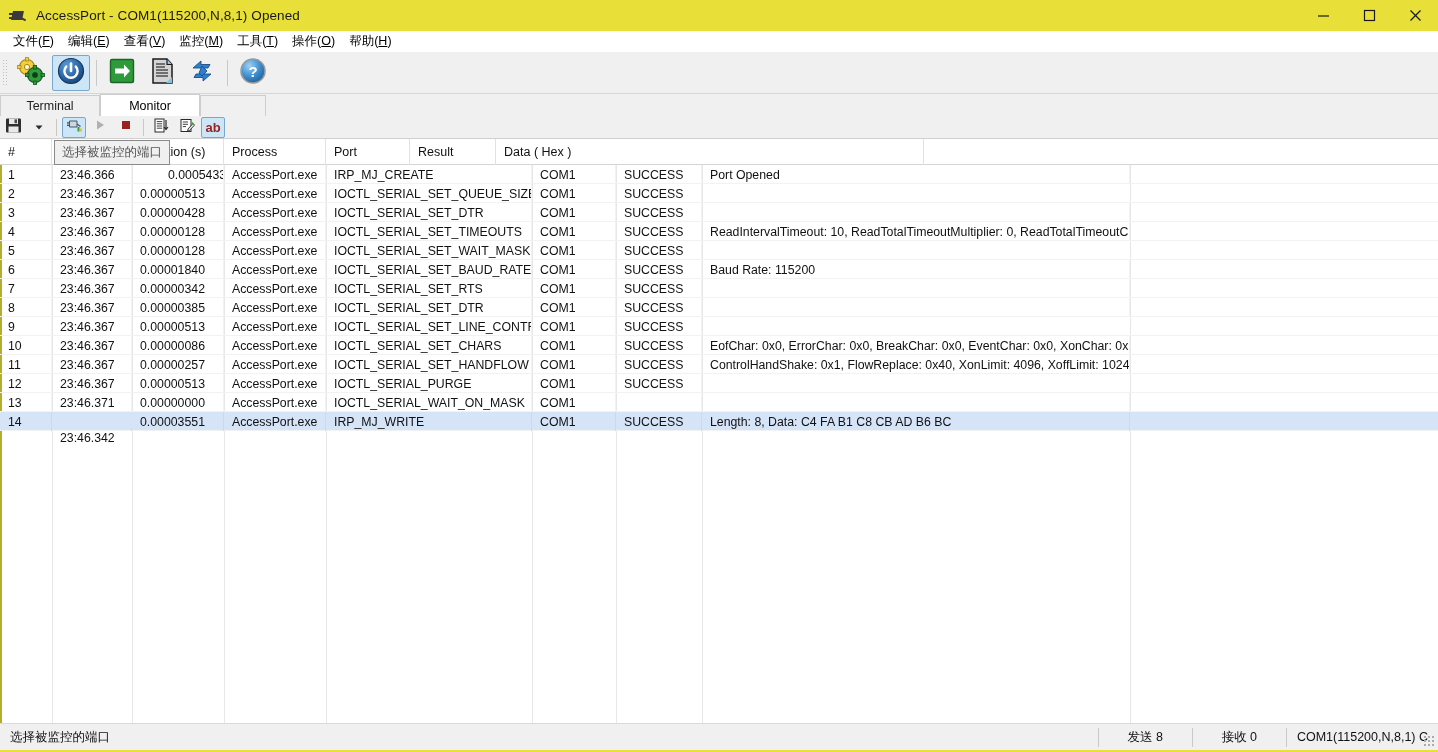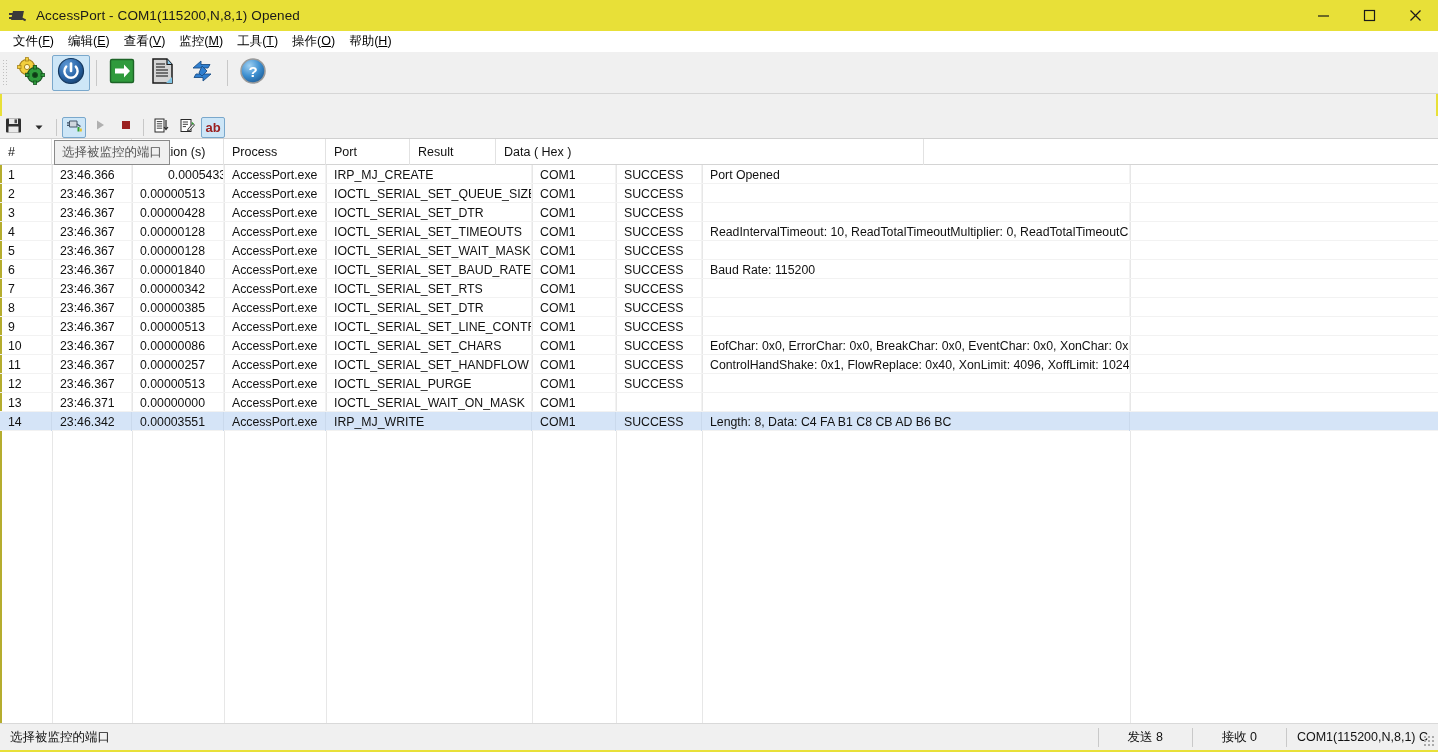--- a/index.html
+++ b/index.html
@@ -335,20 +335,29 @@
                 <stop offset="100%" stop-color="#1e5b95"></stop>
             </radialGradient>
           </defs>
           <circle cx="14" cy="14" r="12" fill="url(#hlpg)" stroke="#9a9a9a" stroke-width="1.6"></circle>
           <text x="14" y="20" font-size="15" font-weight="bold" fill="#ffffff" text-anchor="middle" font-family="Liberation Sans, sans-serif">?</text>
         </svg>
       </span>
     </div>
   </div>
 
+  <div class="tabstrip">
+    <div class="tab">
+      <span>Terminal</span>
+    </div>
+    <div class="tab selected">
+      <span>Monitor</span>
+    </div>
+    <div class="tab blank"></div>
+  </div>
 
   <div class="subtoolbar">
     <div class="sb-btn">
       <span>
         <svg width="17" height="17" viewBox="0 0 17 17">
           <rect x="1" y="1.5" width="15" height="14" rx="1" fill="#2f2f2f"></rect>
           <rect x="4" y="1.5" width="9" height="5.5" fill="#e9e9e9"></rect>
           <rect x="9.5" y="2.4" width="2.5" height="3.8" fill="#4a4a4a"></rect>
           <rect x="3.5" y="9.5" width="10" height="6" fill="#e9e9e9"></rect>
         </svg>
@@ -585,21 +594,21 @@
           <div class="cell" style="width: 92px;">0.00000000</div>
           <div class="cell" style="width: 102px;">AccessPort.exe</div>
           <div class="cell" style="width: 206px;">IOCTL_SERIAL_WAIT_ON_MASK</div>
           <div class="cell" style="width: 84px;">COM1</div>
           <div class="cell" style="width: 86px;"></div>
           <div class="cell" style="width: 428px;"></div>
           <div class="cell" style="width: 306px; border-right: none;"></div>
         </div>
         <div class="row sel">
           <div class="cell" style="width: 52px;">14</div>
-          <div class="cell" style="width: 80px;">23:46.342</div>
+          <div class="cell" style="width: 80px; margin-top: 16px;">23:46.342</div>
           <div class="cell" style="width: 92px;">0.00003551</div>
           <div class="cell" style="width: 102px;">AccessPort.exe</div>
           <div class="cell" style="width: 206px;">IRP_MJ_WRITE</div>
           <div class="cell" style="width: 84px;">COM1</div>
           <div class="cell" style="width: 86px;">SUCCESS</div>
           <div class="cell" style="width: 428px;">Length: 8, Data: C4 FA B1 C8 CB AD B6 BC</div>
           <div class="cell" style="width: 306px; border-right: none;"></div>
         </div>
         <div class="filler-row">
           <div class="filler-cell" style="width: 52px;"></div>

